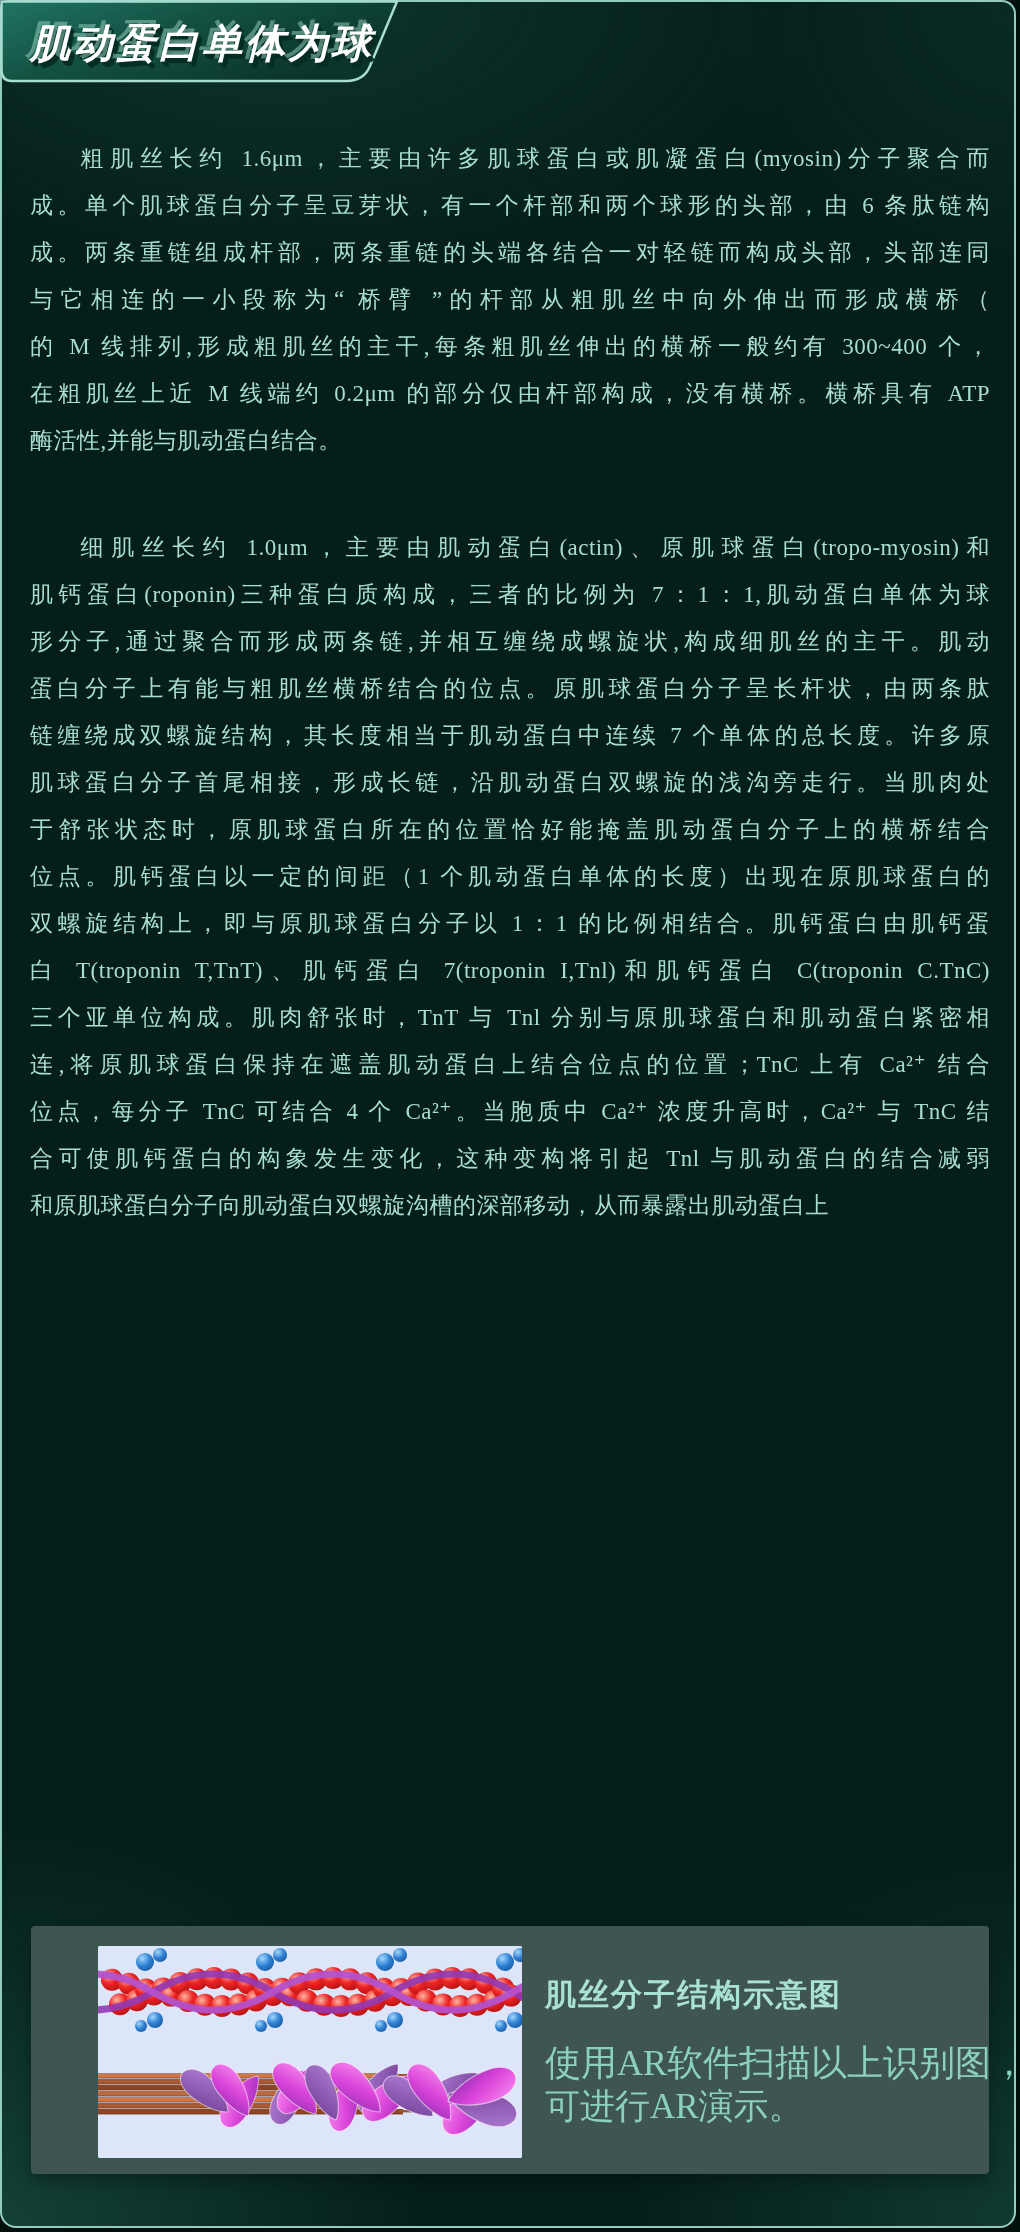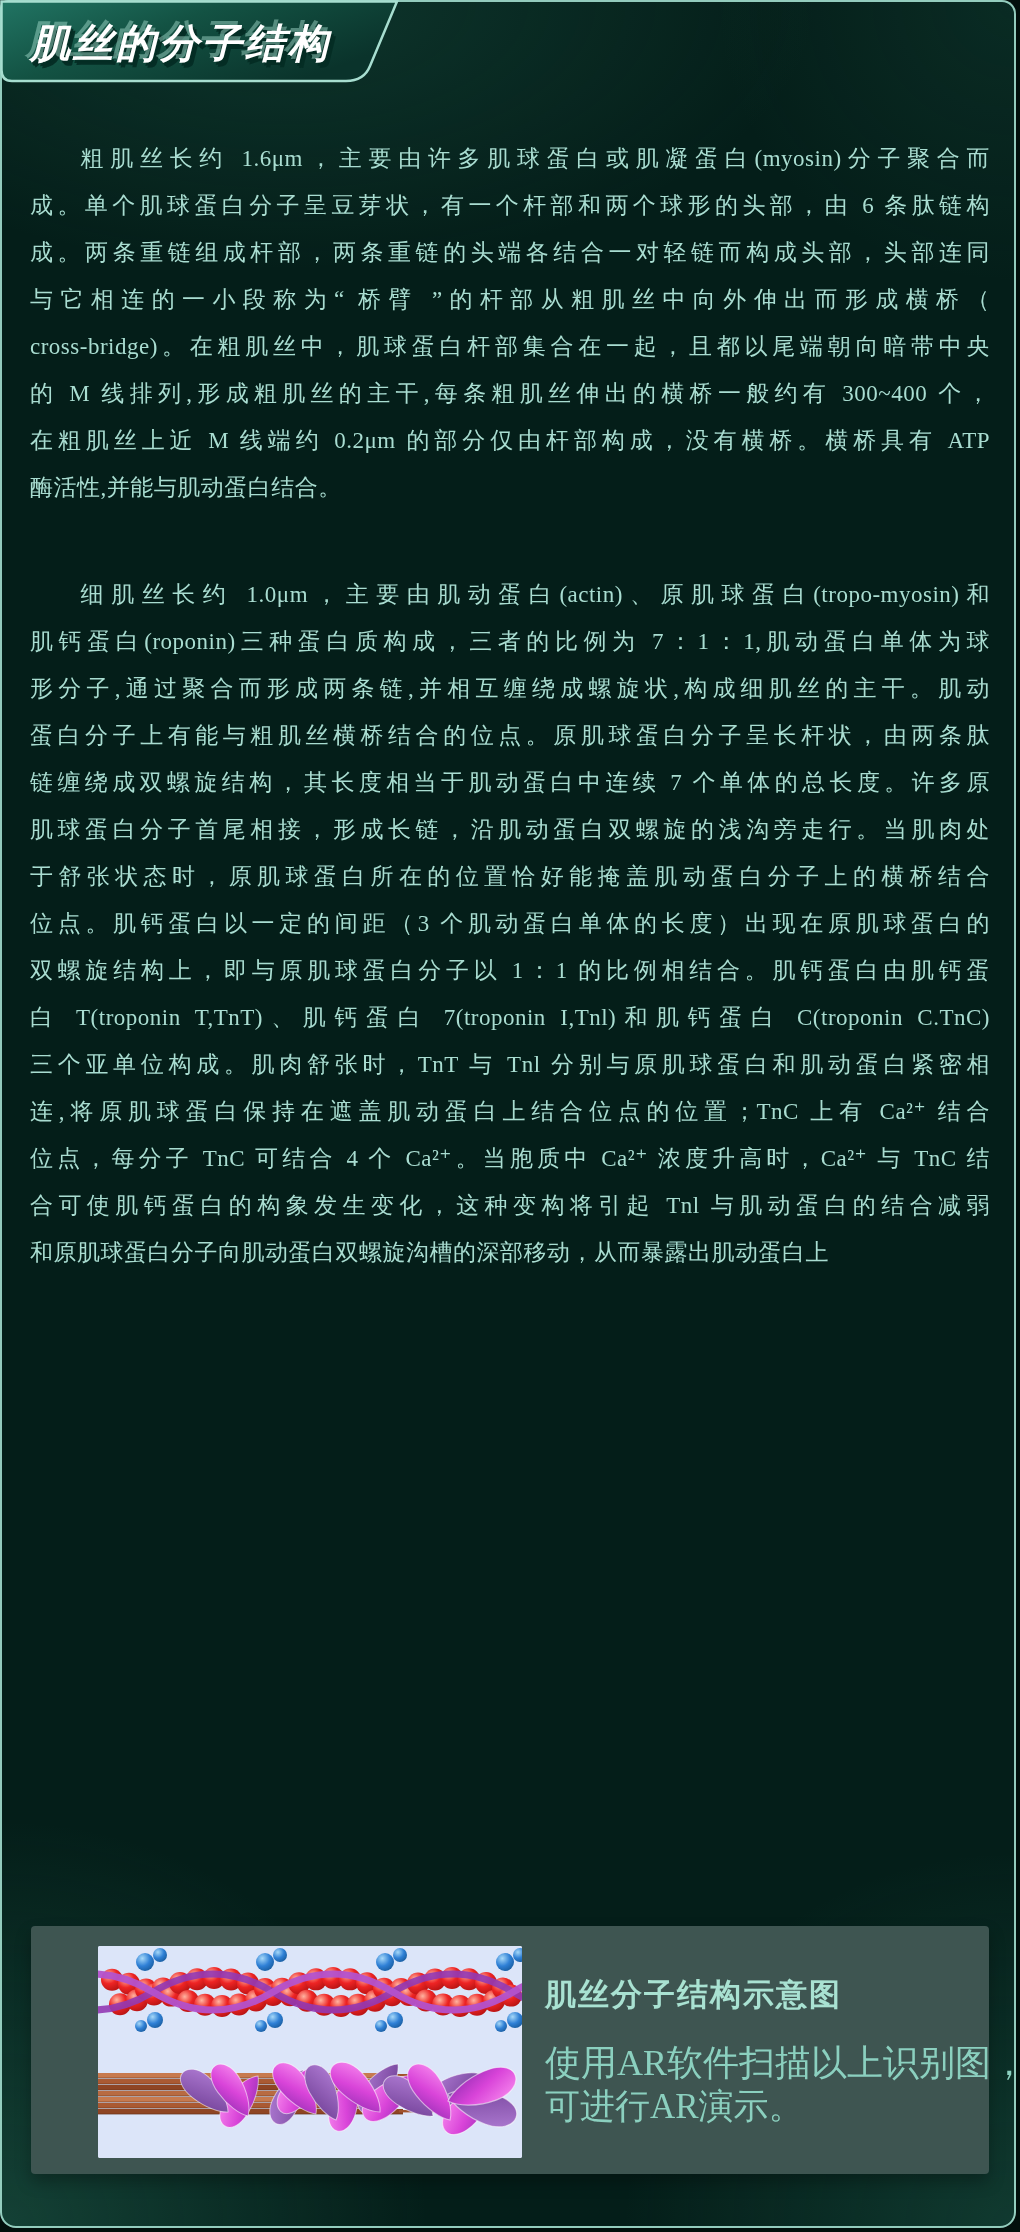--- a/index.html
+++ b/index.html
@@ -71,43 +71,42 @@
     <svg width="412" height="86" viewBox="0 0 412 86">
       <defs>
         <linearGradient id="tabGrad" x1="0" y1="0" x2="1" y2="0.55">
           <stop offset="0" stop-color="#217463"></stop>
           <stop offset="0.45" stop-color="#135243"></stop>
           <stop offset="1" stop-color="#0a332b"></stop>
         </linearGradient>
       </defs>
       <path d="M1.5,1.5 H397 L370,66 Q364,81 346,81 H12 Q1.5,81 1.5,70 Z" fill="url(#tabGrad)" stroke="#a7ded0" stroke-width="2.5"></path>
     </svg>
-    <div class="page-title">肌丝的分子结构</div>
+    <div class="page-title">肌动蛋白单体为球</div>
   </div>
 
   <div class="article">
     <div class="para">
       <div class="line">粗肌丝长约 1.6μm，主要由许多肌球蛋白或肌凝蛋白(myosin)分子聚合而</div>
         <div class="line">成。单个肌球蛋白分子呈豆芽状，有一个杆部和两个球形的头部，由 6 条肽链构</div>
         <div class="line">成。两条重链组成杆部，两条重链的头端各结合一对轻链而构成头部，头部连同</div>
         <div class="line">与它相连的一小段称为“ 桥臂 ”的杆部从粗肌丝中向外伸出而形成横桥（</div>
-        <div class="line">cross-bridge)。在粗肌丝中，肌球蛋白杆部集合在一起，且都以尾端朝向暗带中央</div>
         <div class="line">的 M 线排列,形成粗肌丝的主干,每条粗肌丝伸出的横桥一般约有 300~400 个，</div>
         <div class="line">在粗肌丝上近 M 线端约 0.2μm 的部分仅由杆部构成，没有横桥。横桥具有 ATP</div>
         <div class="line">酶活性,并能与肌动蛋白结合。</div>
     </div>
     <div class="para">
       <div class="line">细肌丝长约 1.0μm，主要由肌动蛋白(actin)、原肌球蛋白(tropo-myosin)和</div>
         <div class="line">肌钙蛋白(roponin)三种蛋白质构成，三者的比例为 7：1：1,肌动蛋白单体为球</div>
         <div class="line">形分子,通过聚合而形成两条链,并相互缠绕成螺旋状,构成细肌丝的主干。肌动</div>
         <div class="line">蛋白分子上有能与粗肌丝横桥结合的位点。原肌球蛋白分子呈长杆状，由两条肽</div>
         <div class="line">链缠绕成双螺旋结构，其长度相当于肌动蛋白中连续 7 个单体的总长度。许多原</div>
         <div class="line">肌球蛋白分子首尾相接，形成长链，沿肌动蛋白双螺旋的浅沟旁走行。当肌肉处</div>
         <div class="line">于舒张状态时，原肌球蛋白所在的位置恰好能掩盖肌动蛋白分子上的横桥结合</div>
-        <div class="line">位点。肌钙蛋白以一定的间距（3 个肌动蛋白单体的长度）出现在原肌球蛋白的</div>
+        <div class="line">位点。肌钙蛋白以一定的间距（1 个肌动蛋白单体的长度）出现在原肌球蛋白的</div>
         <div class="line">双螺旋结构上，即与原肌球蛋白分子以 1：1 的比例相结合。肌钙蛋白由肌钙蛋</div>
         <div class="line">白 T(troponin T,TnT)、肌钙蛋白 7(troponin I,Tnl)和肌钙蛋白 C(troponin C.TnC)</div>
         <div class="line">三个亚单位构成。肌肉舒张时，TnT 与 Tnl 分别与原肌球蛋白和肌动蛋白紧密相</div>
         <div class="line">连,将原肌球蛋白保持在遮盖肌动蛋白上结合位点的位置；TnC 上有 Ca²⁺ 结合</div>
         <div class="line">位点，每分子 TnC 可结合 4 个 Ca²⁺。当胞质中 Ca²⁺ 浓度升高时，Ca²⁺ 与 TnC 结</div>
         <div class="line">合可使肌钙蛋白的构象发生变化，这种变构将引起 Tnl 与肌动蛋白的结合减弱</div>
         <div class="line">和原肌球蛋白分子向肌动蛋白双螺旋沟槽的深部移动，从而暴露出肌动蛋白上</div>
     </div>
   </div>
 

